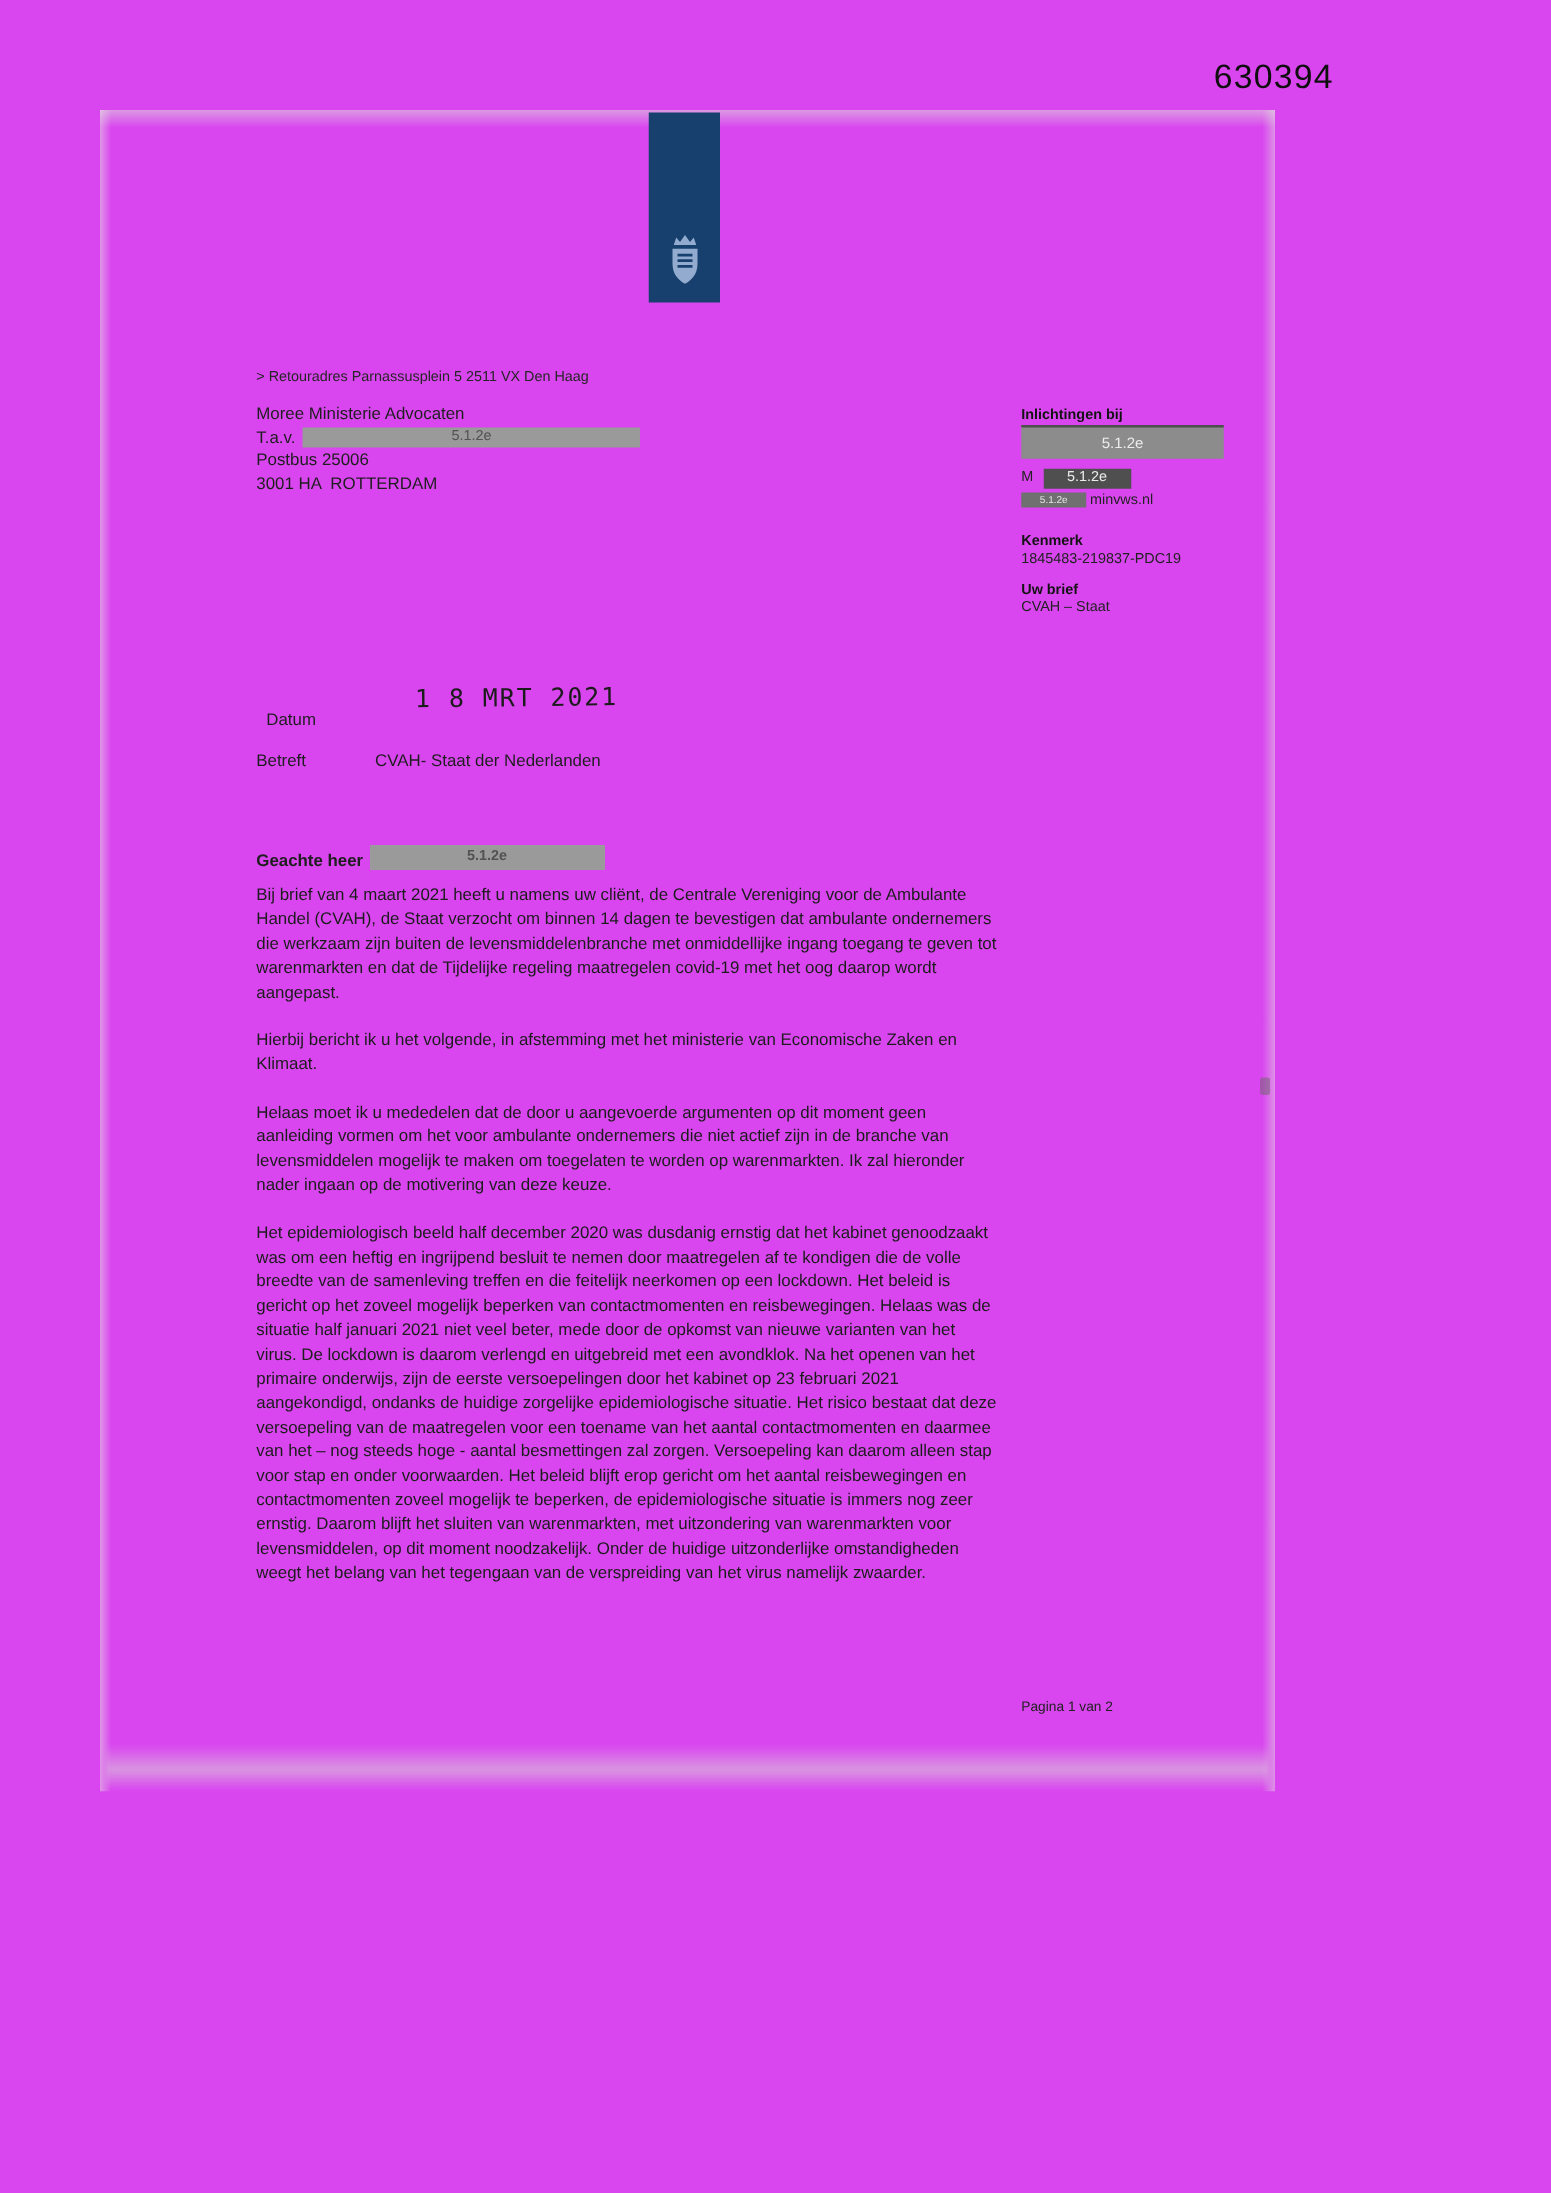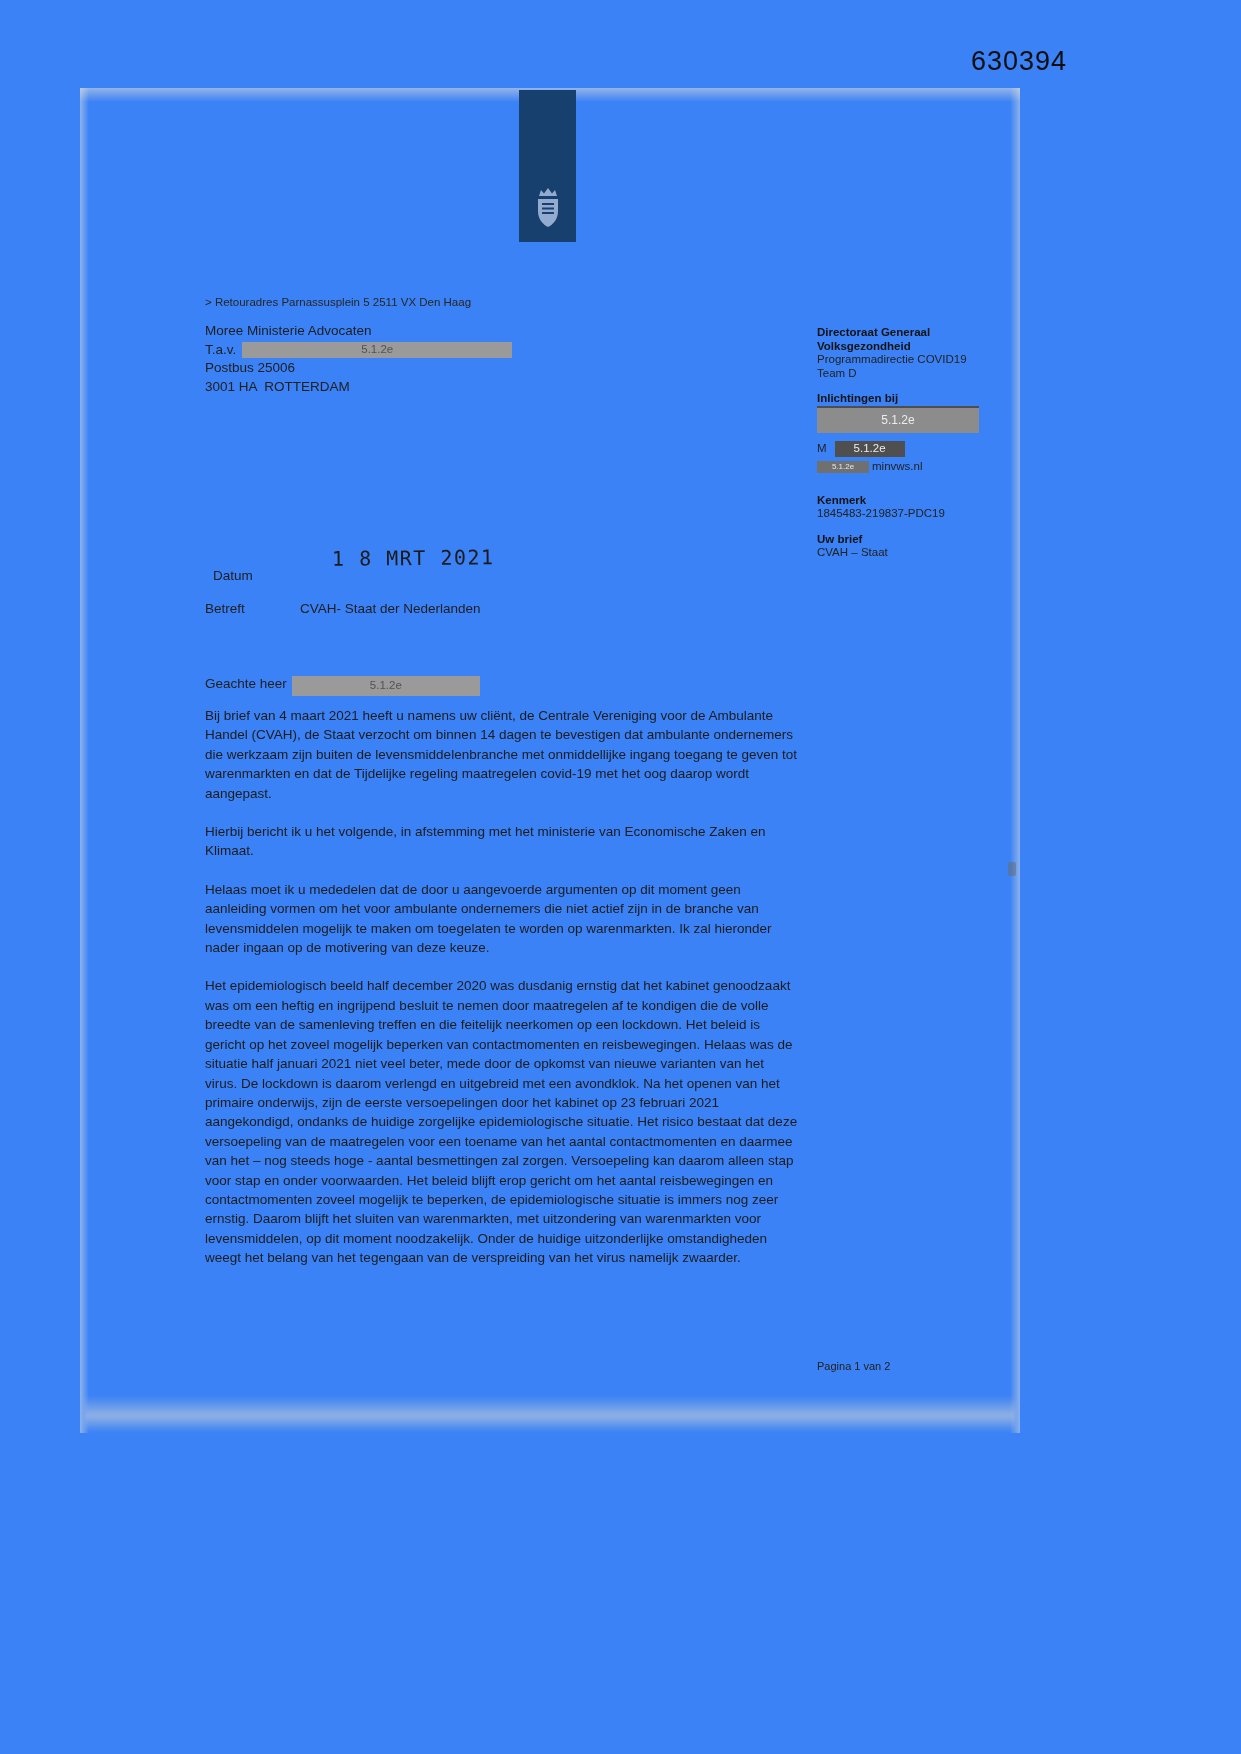--- a/index.html
+++ b/index.html
@@ -1,18 +1,18 @@
 <!DOCTYPE html>
 <html><head>
 <meta charset="utf-8">
 <style>
   * { margin:0; padding:0; box-sizing:border-box; }
   html, body { background:#ffffff; }
   .page {
-    position:relative; width:1241px; height:1754px; background:#3b82f6;
+    position:relative; width:1241px; height:1754px; background:#d946ef;
     font-family:"Liberation Sans","DejaVu Sans",sans-serif; color:#1e1e1e; overflow:hidden;
   }
   
   .scan-edge-top { position:absolute; left:80px; top:88px; width:940px; height:14px;
     background:linear-gradient(#dededa, rgba(255,255,255,0)); opacity:.55; }
   .scan-edge-left { position:absolute; left:80px; top:88px; width:9px; height:1345px;
     background:linear-gradient(90deg,#e4e4e0, rgba(255,255,255,0)); opacity:.5; }
   .scan-edge-right { position:absolute; left:1010px; top:88px; width:10px; height:1345px;
     background:linear-gradient(270deg,#e0e0dc, rgba(255,255,255,0)); opacity:.5; }
   .scan-edge-bottom { position:absolute; left:85px; top:1396px; width:930px; height:36px;
@@ -61,21 +61,21 @@
   .uwbrief-block { margin-top:12px; }
 
   .datum-label { position:absolute; left:213px; top:568px; font-size:13.5px; }
   .datum-stamp { position:absolute; left:332px; top:546px;
     font-family:"DejaVu Sans Mono","Liberation Mono",monospace; font-size:20px;
     letter-spacing:1.5px; color:#1b1b1b; transform:rotate(-0.6deg); white-space:pre; }
   .betreft-label { position:absolute; left:205px; top:601px; font-size:13.5px; }
   .betreft-value { position:absolute; left:300px; top:601px; font-size:13.5px; }
 
   .salutation { position:absolute; left:205px; top:676px; font-size:13.5px;
-    display:flex; align-items:flex-start; gap:5px; }
+    display:flex; align-items:flex-end; gap:5px;font-weight:bold; }
 
   .body-text { position:absolute; left:205px; top:706px; width:594px;
     font-size:13.5px; line-height:19.4px; color:#1c1c1c; }
   .body-text p { margin-bottom:19px; }
 
   .page-footer { position:absolute; left:817px; top:1360px; font-size:11px; color:#222; }
 </style>
 </head>
 <body>
 
@@ -107,26 +107,20 @@
       <span>T.a.v.</span>
       <span class="redact redact-tav">
         <span>5.1.2e</span>
       </span>
     </div>
     <div class="line">Postbus 25006</div>
     <div class="line">3001 HA  ROTTERDAM</div>
   </div>
 
   <aside class="sidebar">
-    <div class="sb-block">
-      <div class="sb-bold line">Directoraat Generaal</div>
-      <div class="sb-bold line">Volksgezondheid</div>
-      <div class="line">Programmadirectie COVID19</div>
-      <div class="line">Team D</div>
-    </div>
 
 
     <div class="sb-block">
       <div class="sb-bold line">Inlichtingen bij</div>
       <div class="redact redact-contact">
         <span>5.1.2e</span>
       </div>
       <div class="m-row">
         <span>M</span>
         <span class="redact redact-dark">

